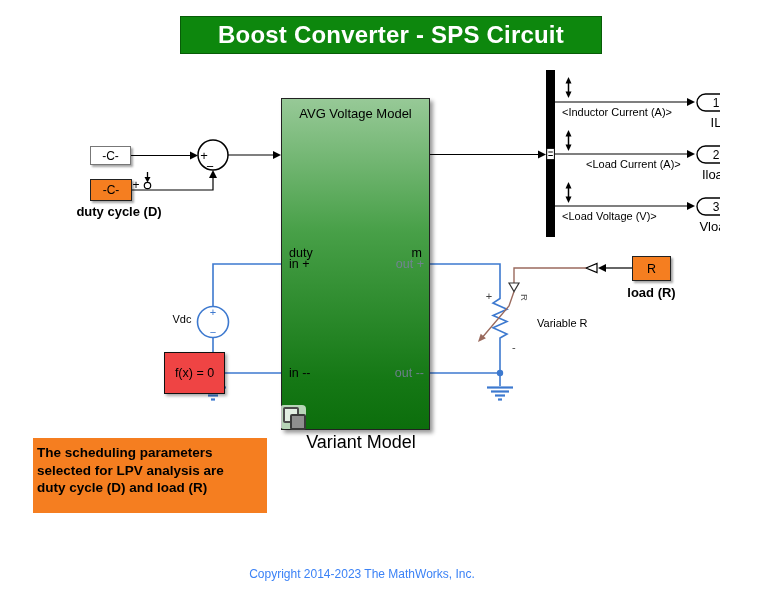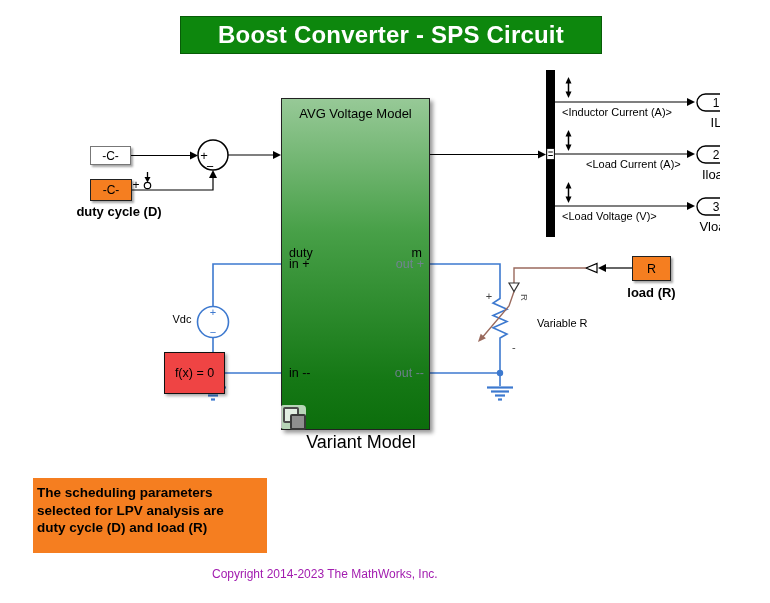--- a/index.html
+++ b/index.html
@@ -41,23 +41,23 @@
   .solver{left:118px;top:352px;width:61px;height:42px;background:#ef4444;border:1.5px solid #111;
     box-shadow:2px 2px 3px rgba(0,0,0,.35);font-size:12.5px;margin-left:46px;}
   .vdc-label{left:162px;top:313px;width:40px;}
   .loadR{left:632px;top:256px;width:39px;height:25px;background:#f57e20;border:1px solid #222;
     box-shadow:1.5px 1.5px 2px rgba(0,0,0,.35);font-size:12.5px;}
   .loadR-label{left:601px;top:285px;width:101px;font-size:13px;}
   .variableR-label{left:537px;top:317px;width:80px;}
   .sig{font-size:11px;color:#000;}
   .portname{width:70px;font-size:13px;text-align:center;}
   .annotation{left:33px;top:438px;width:234px;height:75px;background:#f57e20;
-    padding:6px 0 0 4px;box-sizing:border-box;margin-top:40px;}
+    padding:6px 0 0 4px;box-sizing:border-box;}
   .annotation div{font-size:13.5px;font-weight:bold;line-height:17.5px;white-space:nowrap;}
-  .copyright{left:212px;top:567px;width:300px;text-align:left;font-size:12px;color:#a21caf;}
+  .copyright{left:212px;top:567px;width:300px;text-align:center;font-size:12px;color:#3b82f6;}
 </style>
 </head>
 <body>
 
 <div class="canvas">
 
   <div class="abs banner">Boost Converter - SPS Circuit</div>
 
   <svg class="overlay" width="770" height="603">
 

